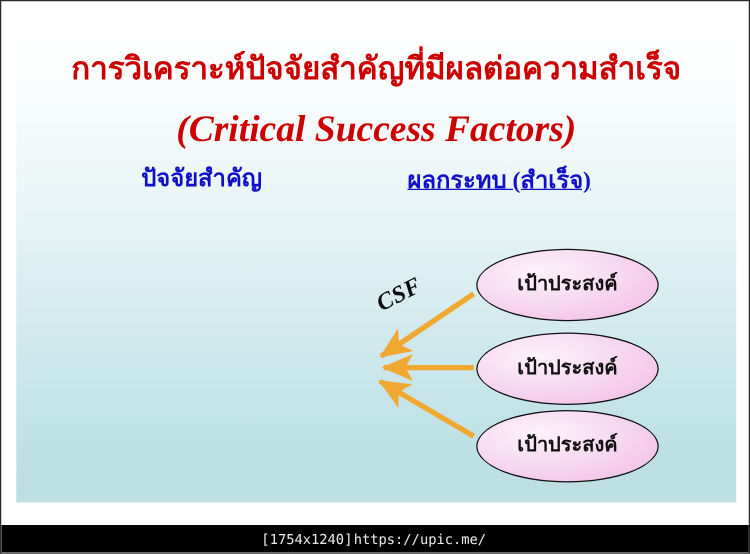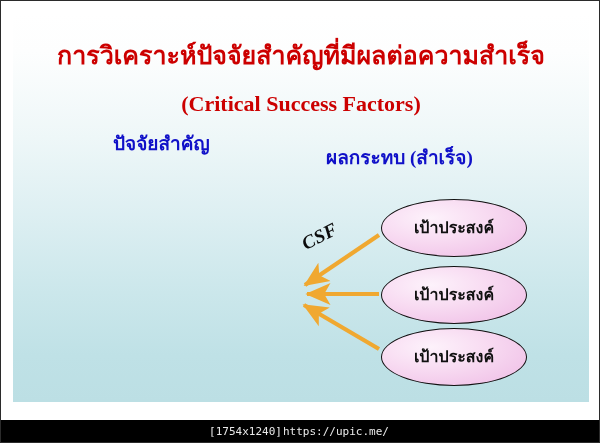--- a/index.html
+++ b/index.html
@@ -54,34 +54,35 @@
     white-space: nowrap;
   }
   #title-thai {
     top: 28px;
     font-size: 25px;
     letter-spacing: 0px;
     line-height: 30px;
   }
   #title-english {
     top: 77px;
-    font-size: 22px;
+    font-size: 30px;
     line-height: 28px;
+    font-style: italic;
   }
 
   .col-header {
     position: absolute;
     color: #1010c8;
     font-weight: bold;
     font-size: 19px;
     white-space: nowrap;
     line-height: 24px;
   }
   #header-factors { left: 100px; top: 119px; }
-  #header-impact  { left: 313px; top: 133px; }
+  #header-impact  { left: 313px; top: 120px; text-decoration: underline; }
 
   
   #diagram {
     position: absolute;
     left: 0;
     top: 0;
     width: 576px;
     height: 389px;
   }
   #arrow-layer {

